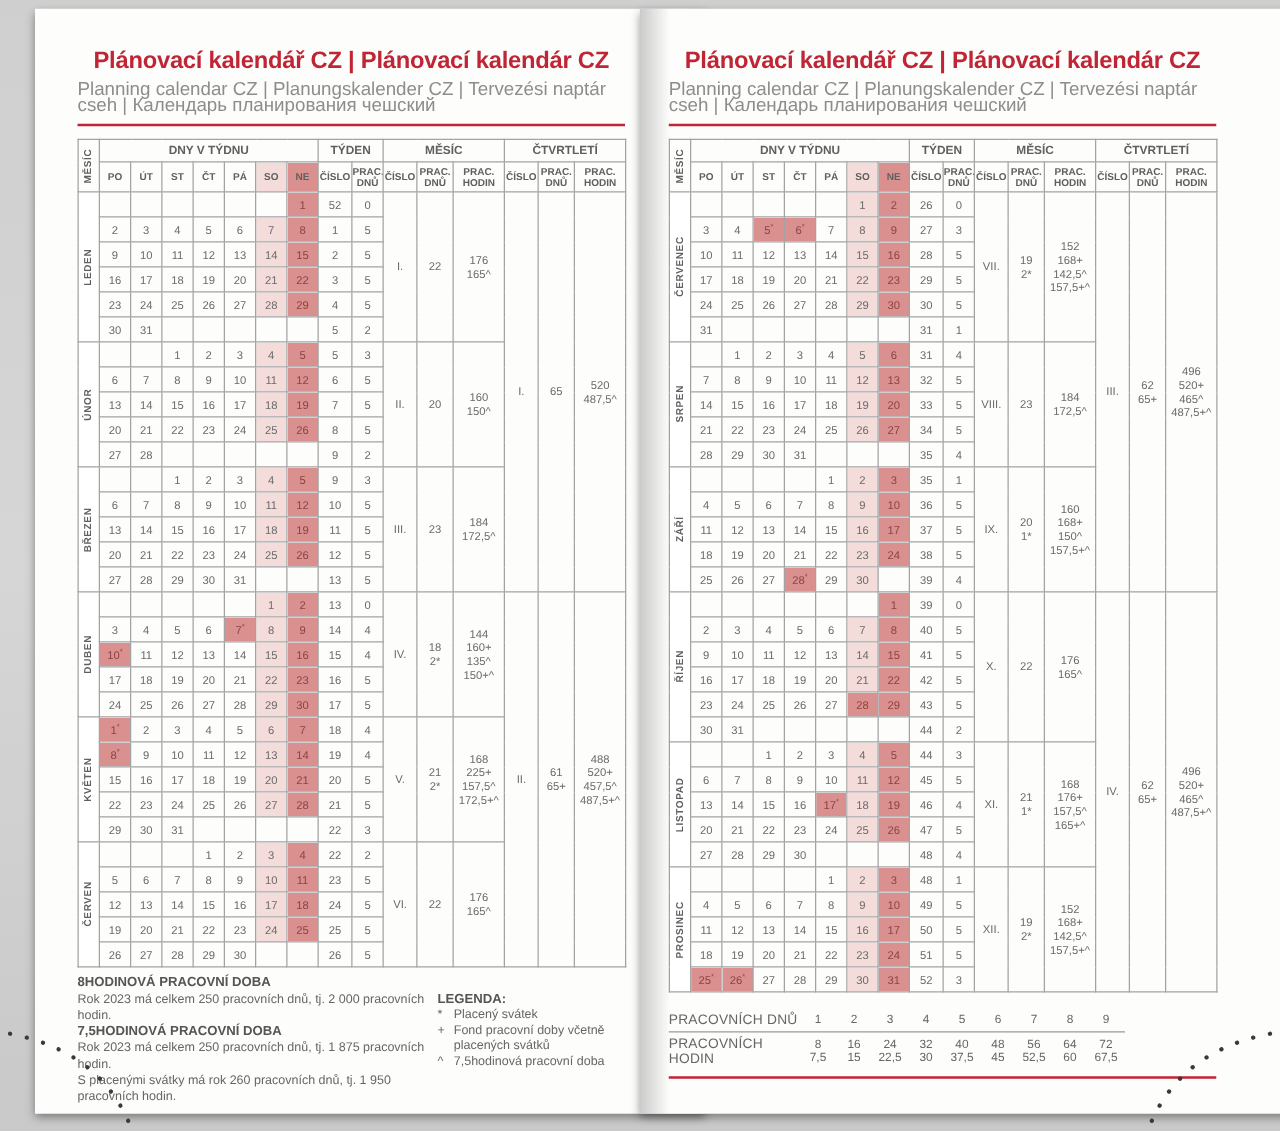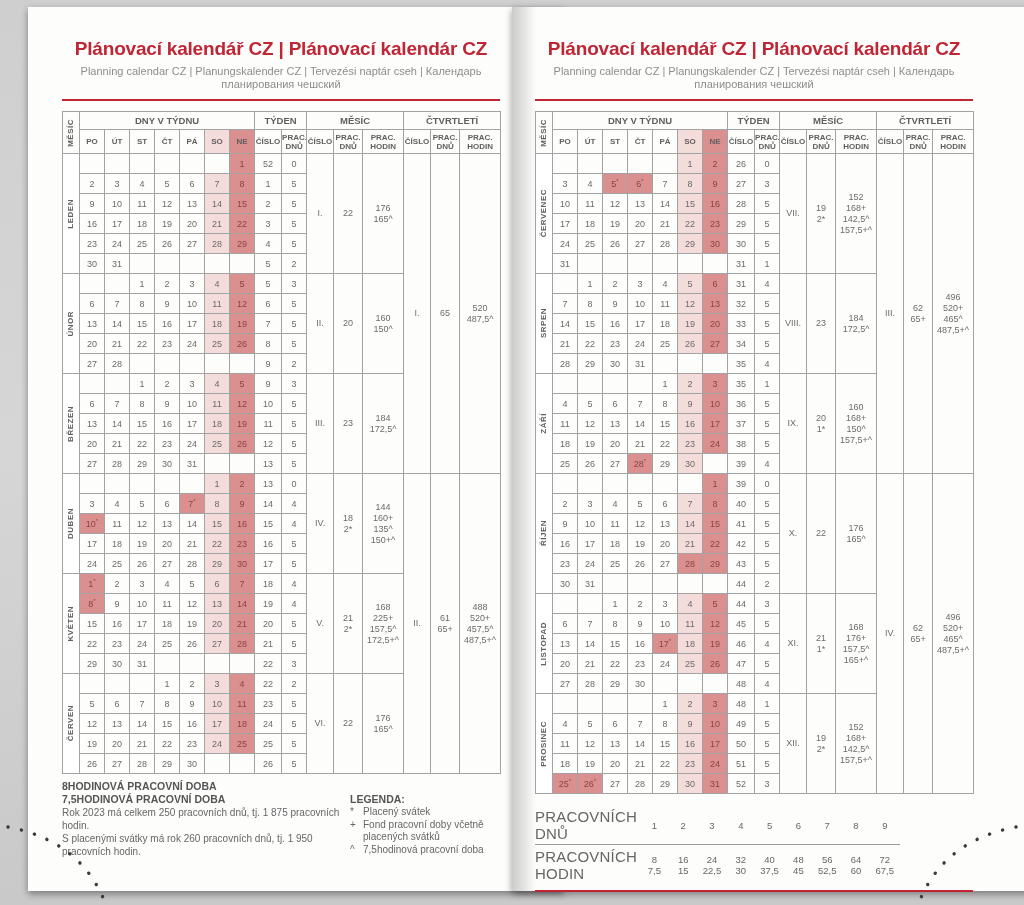--- a/index.html
+++ b/index.html
@@ -22,21 +22,21 @@
     content:"";position:absolute;top:0;left:0;width:24px;height:100%;
     background:linear-gradient(to right,rgba(0,0,0,.2),rgba(0,0,0,0));pointer-events:none;
   }
   .content-l{padding:30px 12px 0 34px;}
   .content-r{padding:30px 23px 0 23px;}
   .page-title{
     text-align:center;color:#c02535;font-weight:bold;font-size:19px;line-height:24px;
     letter-spacing:-0.2px;width:438px;
   }
   .page-subtitle{
-    text-align:center;color:#8d8d8d;font-size:11px;line-height:13px;margin-top:4px;width:438px;
+    text-align:left;color:#8d8d8d;font-size:15px;line-height:13px;margin-top:4px;width:438px;
   }
   .title-rule{height:2px;background:#c02535;margin:8px 0 10px;width:438px;}
 
   table.cal{border-collapse:collapse;table-layout:fixed;width:438px;border:1.5px solid #8f8f8f;}
   .cal th,.cal td{
     border:1px solid #a3a3a3;text-align:center;vertical-align:middle;padding:0;
     font-size:9px;color:#6b6b6b;height:19px;line-height:10px;overflow:hidden;
   }
   .cal thead th{font-weight:bold;color:#5f5f5f;margin-top:12px;}
   .cal thead tr:first-child th{height:17px;font-size:9.5px;}
@@ -58,21 +58,21 @@
   .fheading{font-weight:bold;color:#555;font-size:10.5px;line-height:13px;}
   .fline{font-size:10px;line-height:13px;}
   .fcol-legend{width:150px;padding-left:6px;padding-top:13px;}
   .legend-title{font-weight:bold;color:#555;font-size:10.5px;line-height:13px;}
   .lrow{display:flex;font-size:10px;line-height:12.5px;}
   .lsym{width:13px;flex:none;}
   .ltext{flex:1;}
 
   .ftable{margin-top:14px;width:365px;color:#666;}
   .frow{display:flex;align-items:center;}
-  .flabel{width:105px;font-size:15px;letter-spacing:.2px;flex:none;}
+  .flabel{width:105px;font-size:11px;letter-spacing:.2px;flex:none;}
   .fvals{display:flex;flex:1;}
   .fv,.fv2{width:28.8px;text-align:center;font-size:9.5px;line-height:15px;}
   .fv2 div{line-height:11.5px;font-size:9.5px;}
   .fdiv{height:1px;background:#9a9a9a;margin:2px 0 3px;}
   .fred-r{height:2px;background:#c02535;margin-top:8px;width:438px;}
 
   svg.dots{position:absolute;pointer-events:none;}
 </style>
 </head>
 <body>
@@ -581,20 +581,21 @@
             <td class="day"></td>
             <td class="day"></td>
             <td>26</td>
             <td>5</td>
           </tr>
         </tbody>
       </table>
     <div class="footer-l">
       <div class="fcol-main">
         <div class="fheading">8HODINOVÁ PRACOVNÍ DOBA</div>
+        <div class="fline">Rok 2023 má celkem 250 pracovních dnů, tj. 2 000 pracovních hodin.</div>
         <div class="fheading">7,5HODINOVÁ PRACOVNÍ DOBA</div>
         <div class="fline">Rok 2023 má celkem 250 pracovních dnů, tj. 1 875 pracovních hodin.</div>
         <div class="fline">S placenými svátky má rok 260 pracovních dnů, tj. 1 950 pracovních hodin.</div>
       </div>
       <div class="fcol-legend">
         <div class="legend-title">LEGENDA:</div>
         <div>
             <div class="lrow">
               <span class="lsym">*</span>
               <span class="ltext">Placený svátek</span>

